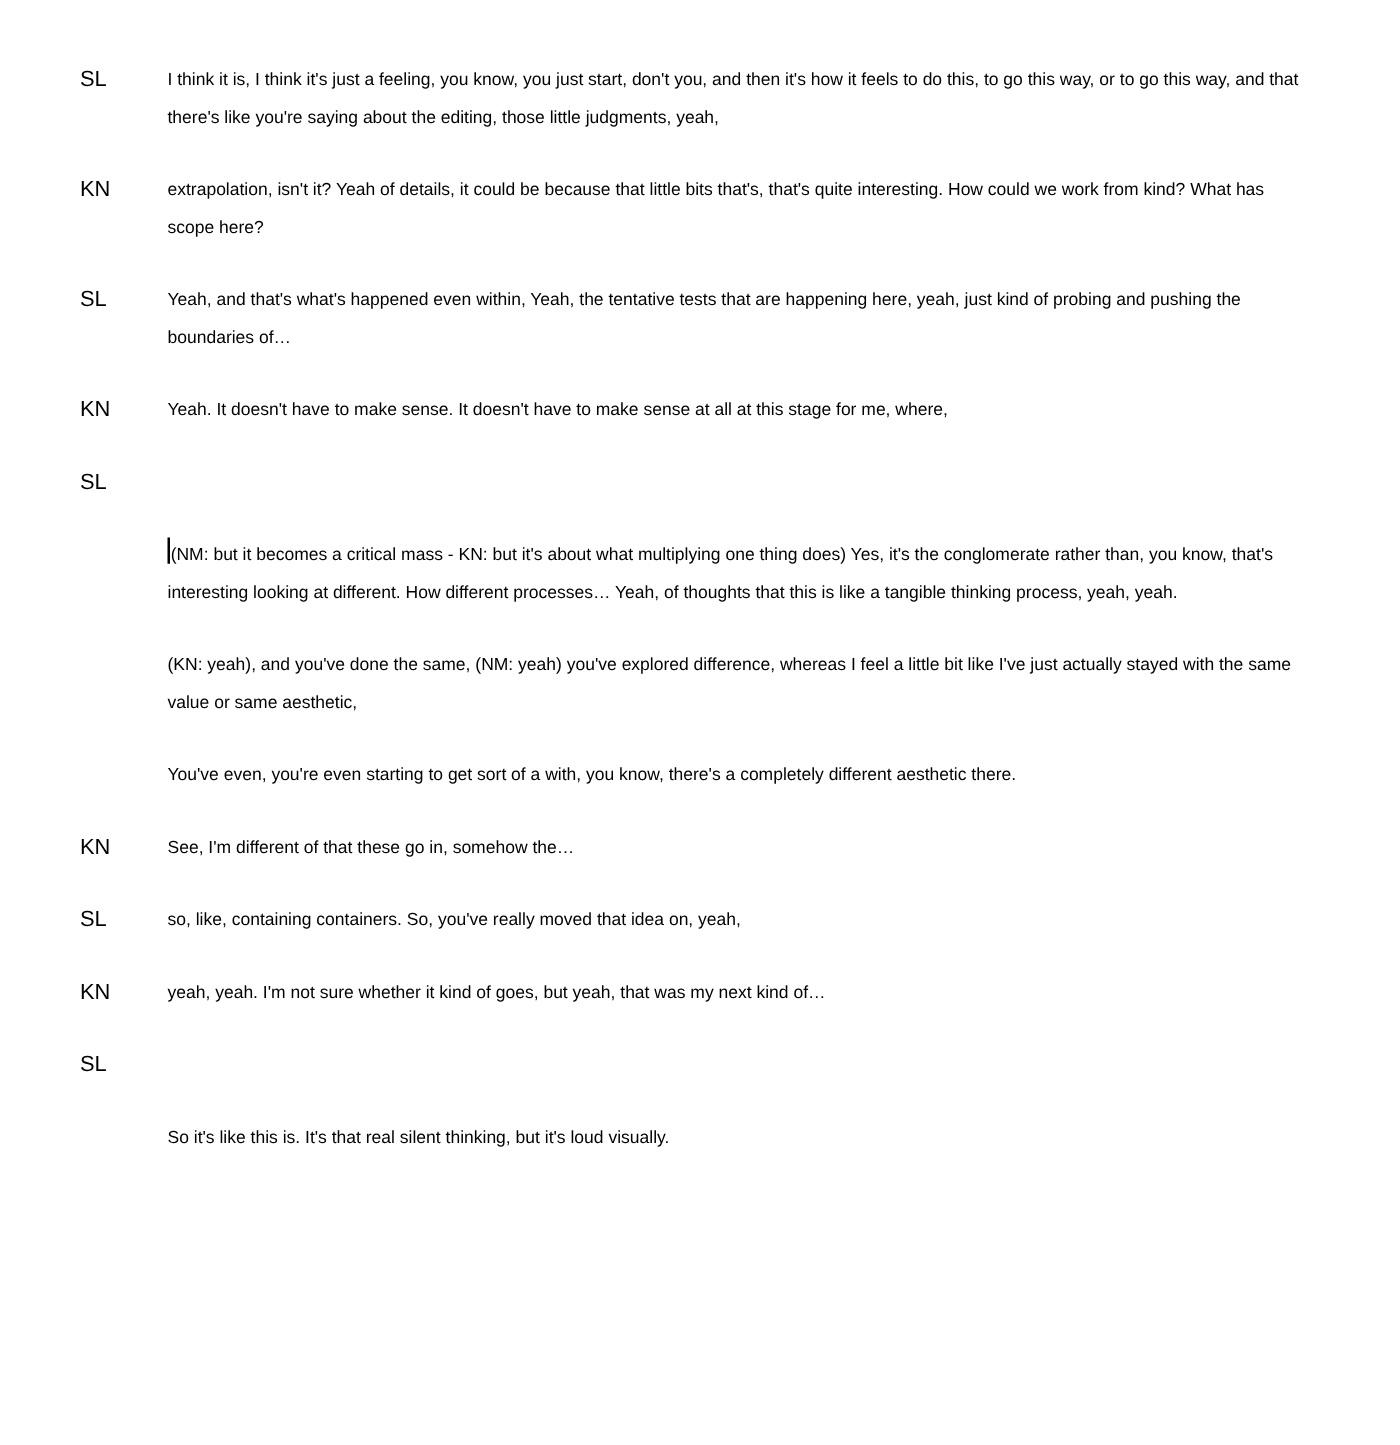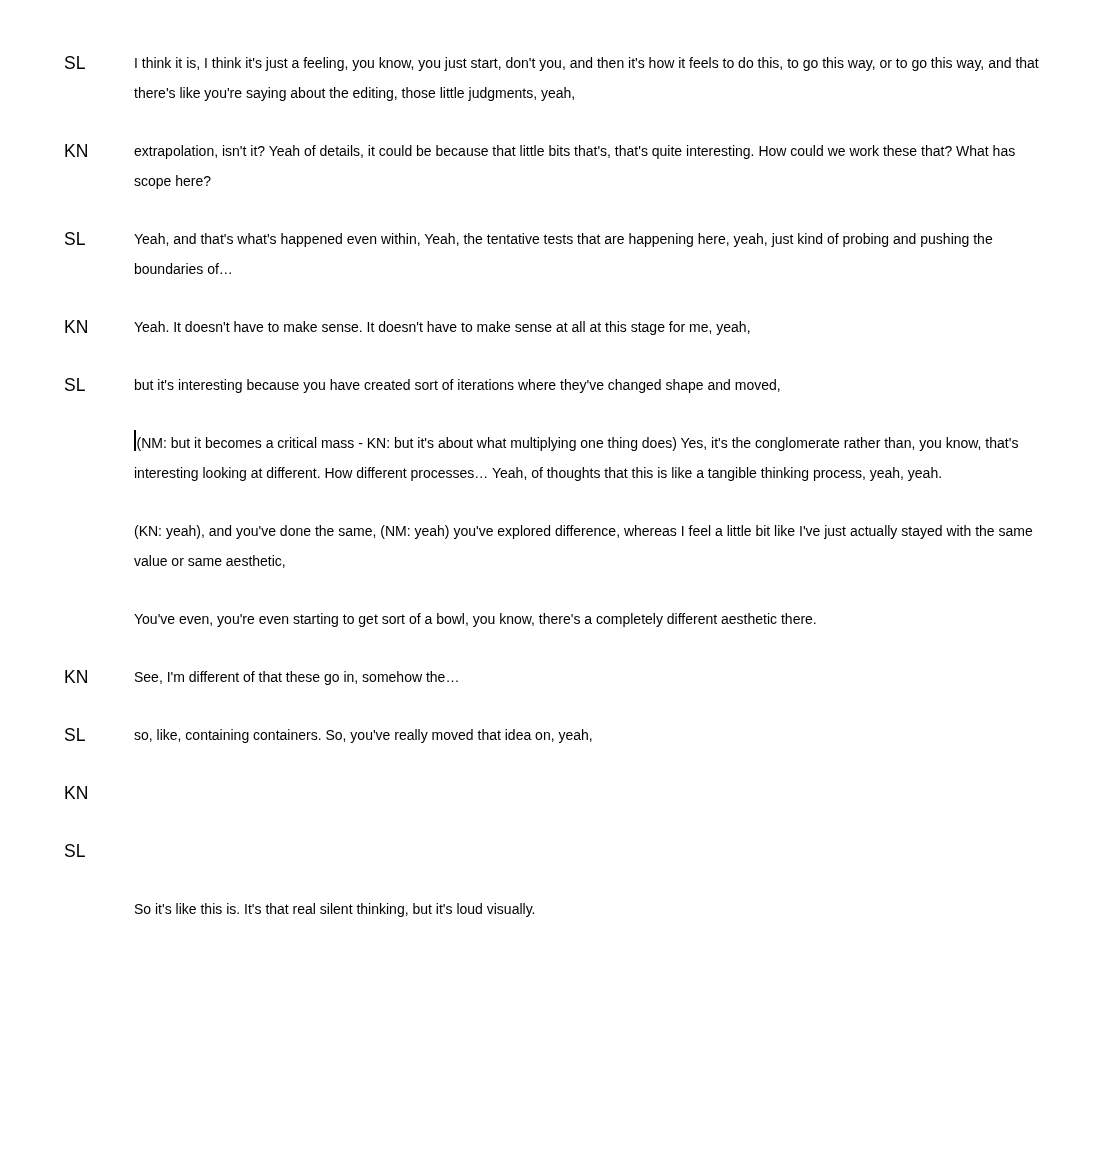--- a/index.html
+++ b/index.html
@@ -55,65 +55,65 @@
 
 <div class="page">
   <div>
   <div class="entry">
     <div class="speaker">SL</div>
     <div class="utterance">I think it is, I think it's just a feeling, you know, you just start, don't you, and then it's how it feels to do this, to go this way, or to go this way, and that there's like you're saying about the editing, those little judgments, yeah,</div>
   </div>
 
   <div class="entry">
     <div class="speaker">KN</div>
-    <div class="utterance">extrapolation, isn't it? Yeah of details, it could be because that little bits that's, that's quite interesting. How could we work these that? What has scope here?</div>
+    <div class="utterance">extrapolation, isn't it? Yeah of details, it could be because that little bits that's, that's quite interesting. How could we work from kind? What has scope here?</div>
   </div>
 
   <div class="entry">
     <div class="speaker">SL</div>
     <div class="utterance">Yeah, and that's what's happened even within, Yeah, the tentative tests that are happening here, yeah, just kind of probing and pushing the boundaries of…</div>
   </div>
 
   <div class="entry">
     <div class="speaker">KN</div>
-    <div class="utterance">Yeah. It doesn't have to make sense. It doesn't have to make sense at all at this stage for me, yeah,</div>
+    <div class="utterance">Yeah. It doesn't have to make sense. It doesn't have to make sense at all at this stage for me, where,</div>
   </div>
 
   <div class="entry">
     <div class="speaker">SL</div>
-    <div class="utterance">but it's interesting because you have created sort of iterations where they've changed shape and moved,</div>
   </div>
 
   <div class="entry">
     <div class="speaker"></div>
     <div class="utterance"><span class="caret"></span>(NM: but it becomes a critical mass - KN: but it's about what multiplying one thing does) Yes, it's the conglomerate rather than, you know, that's interesting looking at different. How different processes… Yeah, of thoughts that this is like a tangible thinking process, yeah, yeah.</div>
   </div>
 
   <div class="entry">
     <div class="speaker"></div>
     <div class="utterance">(KN: yeah), and you've done the same, (NM: yeah) you've explored difference, whereas I feel a little bit like I've just actually stayed with the same value or same aesthetic,</div>
   </div>
 
   <div class="entry">
     <div class="speaker"></div>
-    <div class="utterance">You've even, you're even starting to get sort of a bowl, you know, there's a completely different aesthetic there.</div>
+    <div class="utterance">You've even, you're even starting to get sort of a with, you know, there's a completely different aesthetic there.</div>
   </div>
 
   <div class="entry">
     <div class="speaker">KN</div>
     <div class="utterance">See, I'm different of that these go in, somehow the…</div>
   </div>
 
   <div class="entry">
     <div class="speaker">SL</div>
     <div class="utterance">so, like, containing containers. So, you've really moved that idea on, yeah,</div>
   </div>
 
   <div class="entry">
     <div class="speaker">KN</div>
+    <div class="utterance">yeah, yeah. I'm not sure whether it kind of goes, but yeah, that was my next kind of…</div>
   </div>
 
   <div class="entry">
     <div class="speaker">SL</div>
   </div>
 
   <div class="entry">
     <div class="speaker"></div>
     <div class="utterance">So it's like this is. It's that real silent thinking, but it's loud visually.</div>
   </div>

